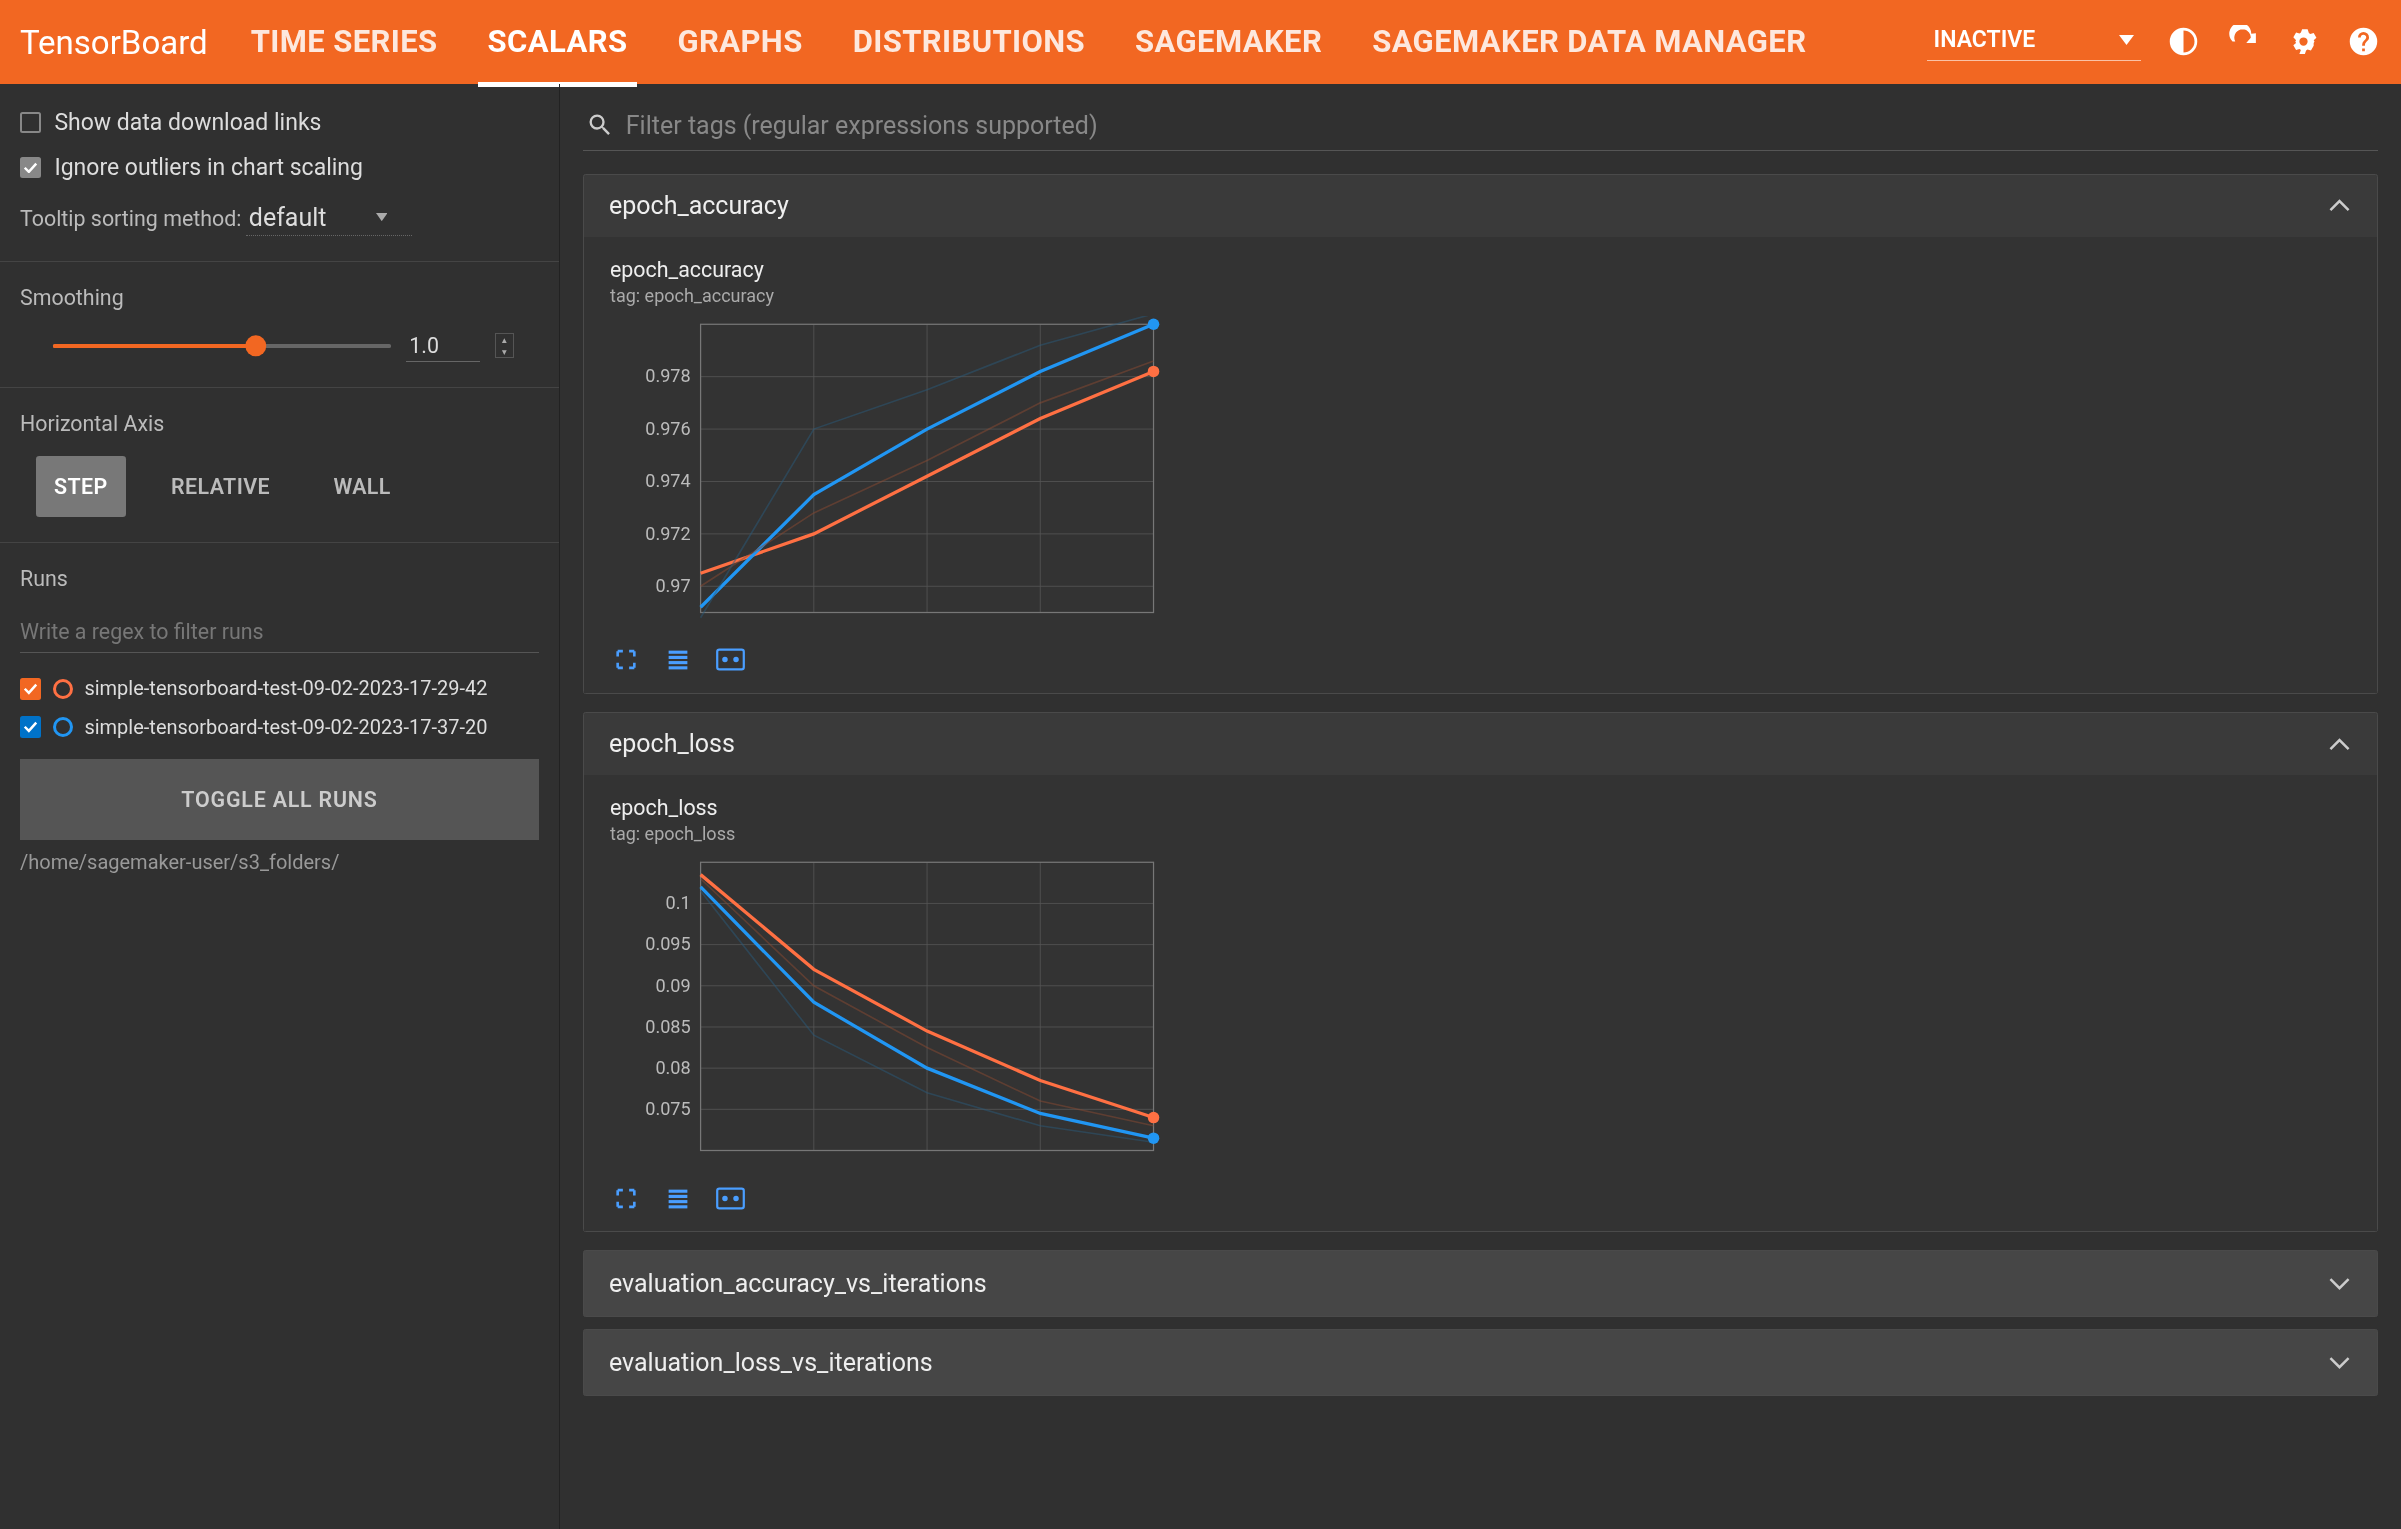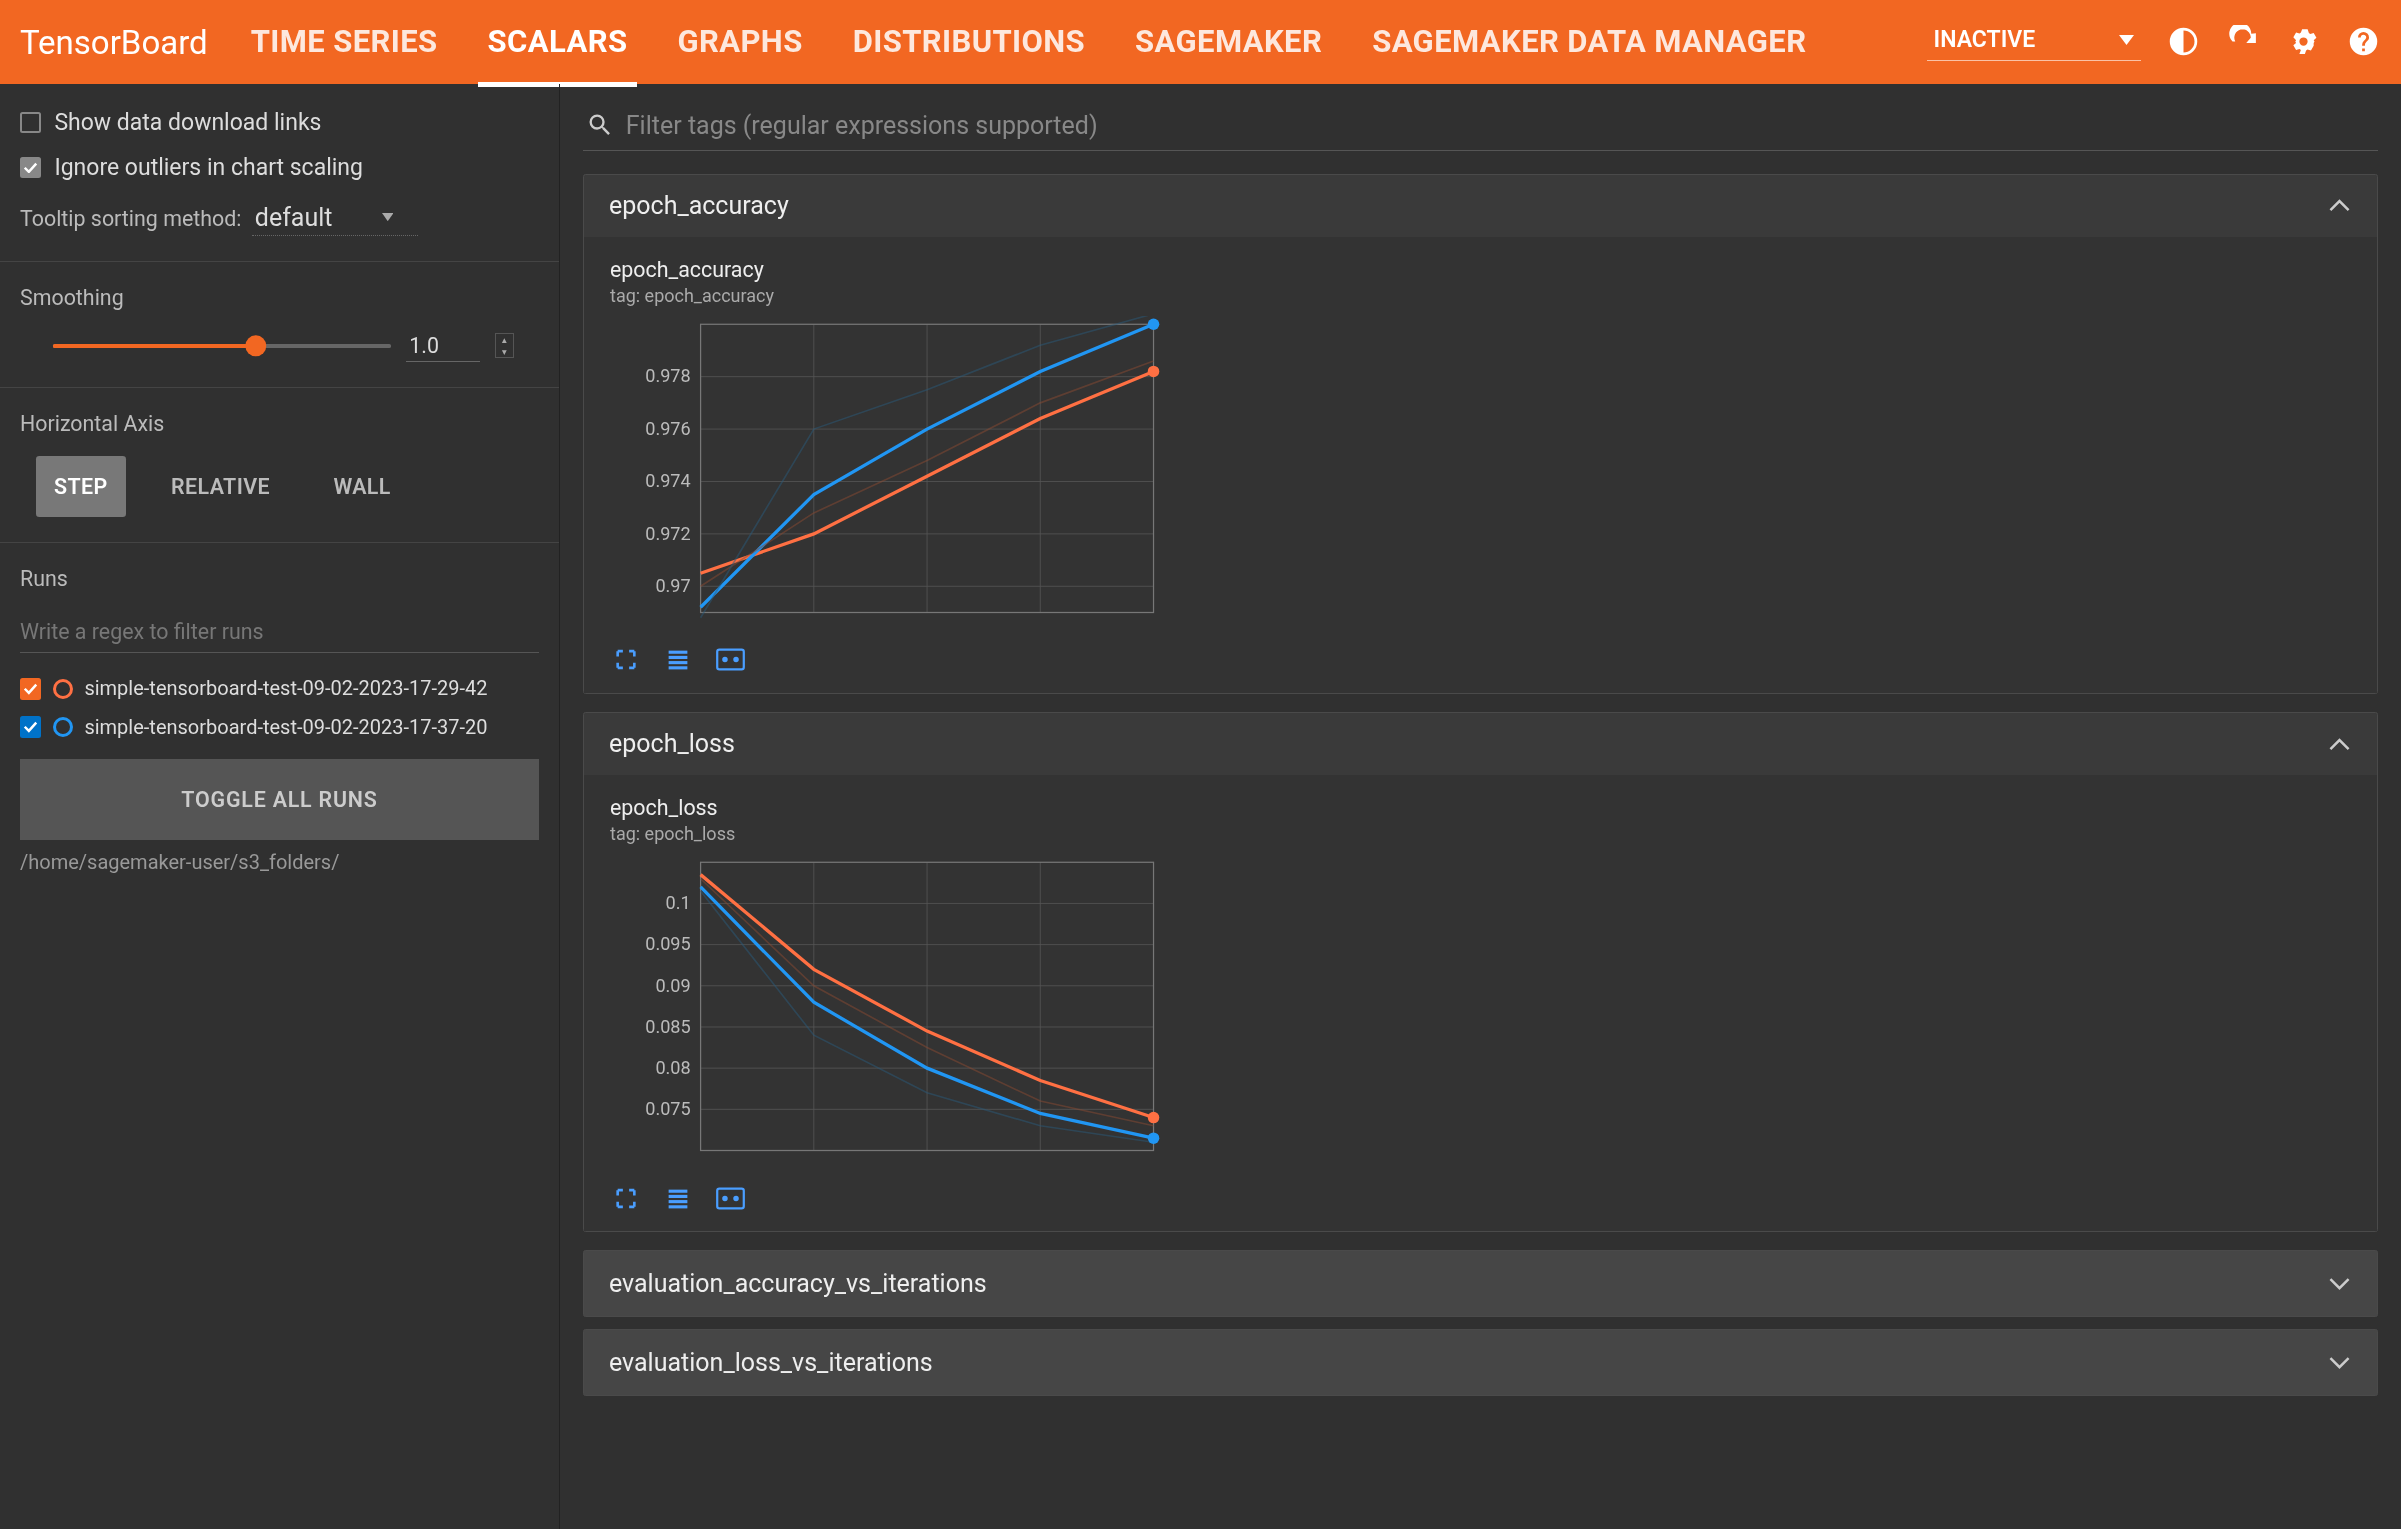--- a/index.html
+++ b/index.html
@@ -22,21 +22,21 @@
 .sidebar { width: 560px; padding: 25px 20px; border-right: 0.8px solid #222; overflow-y: auto; }
 .content { flex: 1; padding: 20px 23px; overflow-y: auto; }
 
 
 .check-row { display: flex; align-items: center; gap: 13px; margin-bottom: 18px; }
 .checkbox { width: 21.4px; height: 21.4px; border: 2.5px solid #888; border-radius: 2.5px; background: transparent; cursor: pointer; display: flex; align-items: center; justify-content: center; }
 .checkbox.checked { background: #888; border-color: #888; }
 .checkbox.checked svg { display: block; }
 .checkbox svg { display: none; }
 .check-label { font-size: 23px; color: #ddd; }
-.opt-row { display: flex; align-items: center; gap: 10px; margin: 20px 0 25px; }
+.opt-row { display: flex; align-items: center; gap: 4px; margin: 20px 0 25px; }
 .opt-label { font-size: 21.4px; color: #bbb; }
 .select-inline { font-size: 25px; color: #ddd; border-bottom: 1.6px dotted #666; padding: 1.6px 25px 3.3px 3.3px; display: flex; align-items: center; gap: 49px; cursor: pointer; }
 .select-inline svg { fill: #aaa; }
 
 .divider { height: 0.8px; background: #444; margin: 8.2px -20px 23px; }
 .section-label { font-size: 21.4px; color: #bbb; margin-bottom: 20px; }
 .slider-row { display: flex; align-items: center; gap: 15px; margin-bottom: 25px; padding-left: 33px; }
 .slider-track { flex: 1; height: 3.3px; background: #666; position: relative; border-radius: 1.6px; max-width: 338px; }
 .slider-fill { position: absolute; left: 0; top: 0; bottom: 0; background: #f26722; width: 60%; border-radius: 1.6px; }
 .slider-thumb { position: absolute; width: 21.4px; height: 21.4px; background: #f26722; border-radius: 50%; top: 50%; left: 60%; transform: translate(-50%, -50%); cursor: grab; }

